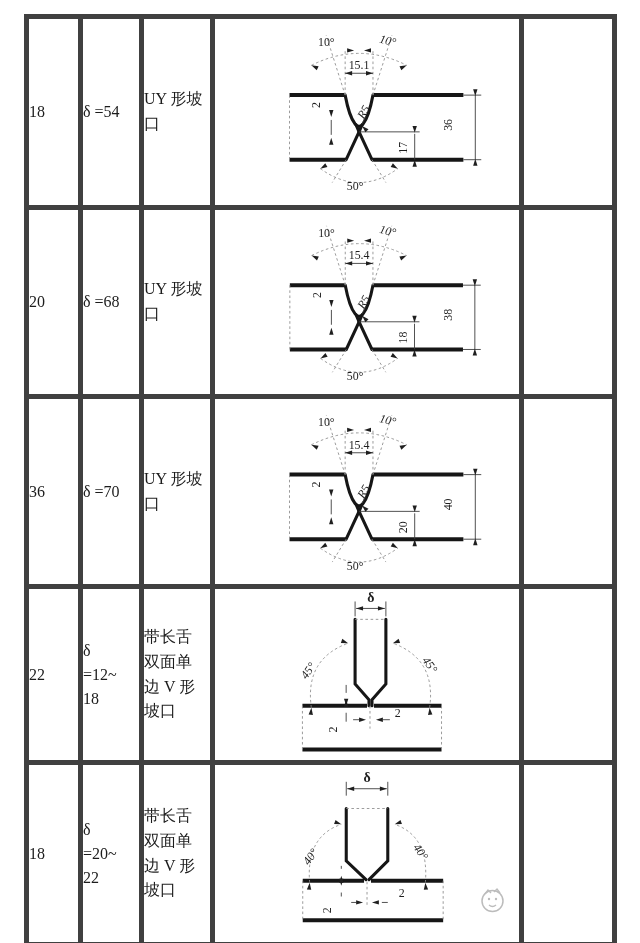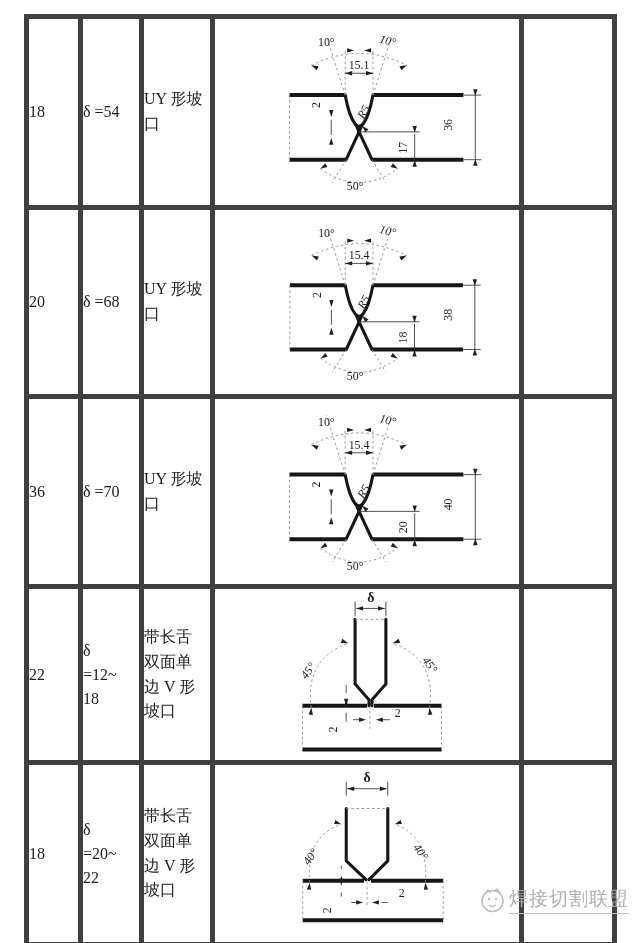--- a/index.html
+++ b/index.html
@@ -337,14 +337,13 @@
 
 <div class="watermark">
   <svg width="27" height="28" viewBox="0 0 27 28">
     <circle cx="13.5" cy="15" r="10.5" fill="none" stroke="#bcbcbc" stroke-width="1.5"></circle>
     <path d="M6,8 L9,4 L12,7" fill="none" stroke="#bcbcbc" stroke-width="1.4"></path>
     <path d="M15,6 L18,3 L21,7" fill="none" stroke="#bcbcbc" stroke-width="1.4"></path>
     <circle cx="10" cy="13" r="1.2" fill="#bcbcbc"></circle>
     <circle cx="17" cy="13" r="1.2" fill="#bcbcbc"></circle>
     <path d="M10,19 Q13.5,22 17,19" fill="none" stroke="#bcbcbc" stroke-width="1.3"></path>
   </svg>
-  <span class="wm-text">焊接切割联盟</span>
 </div>
 
 </body></html>

